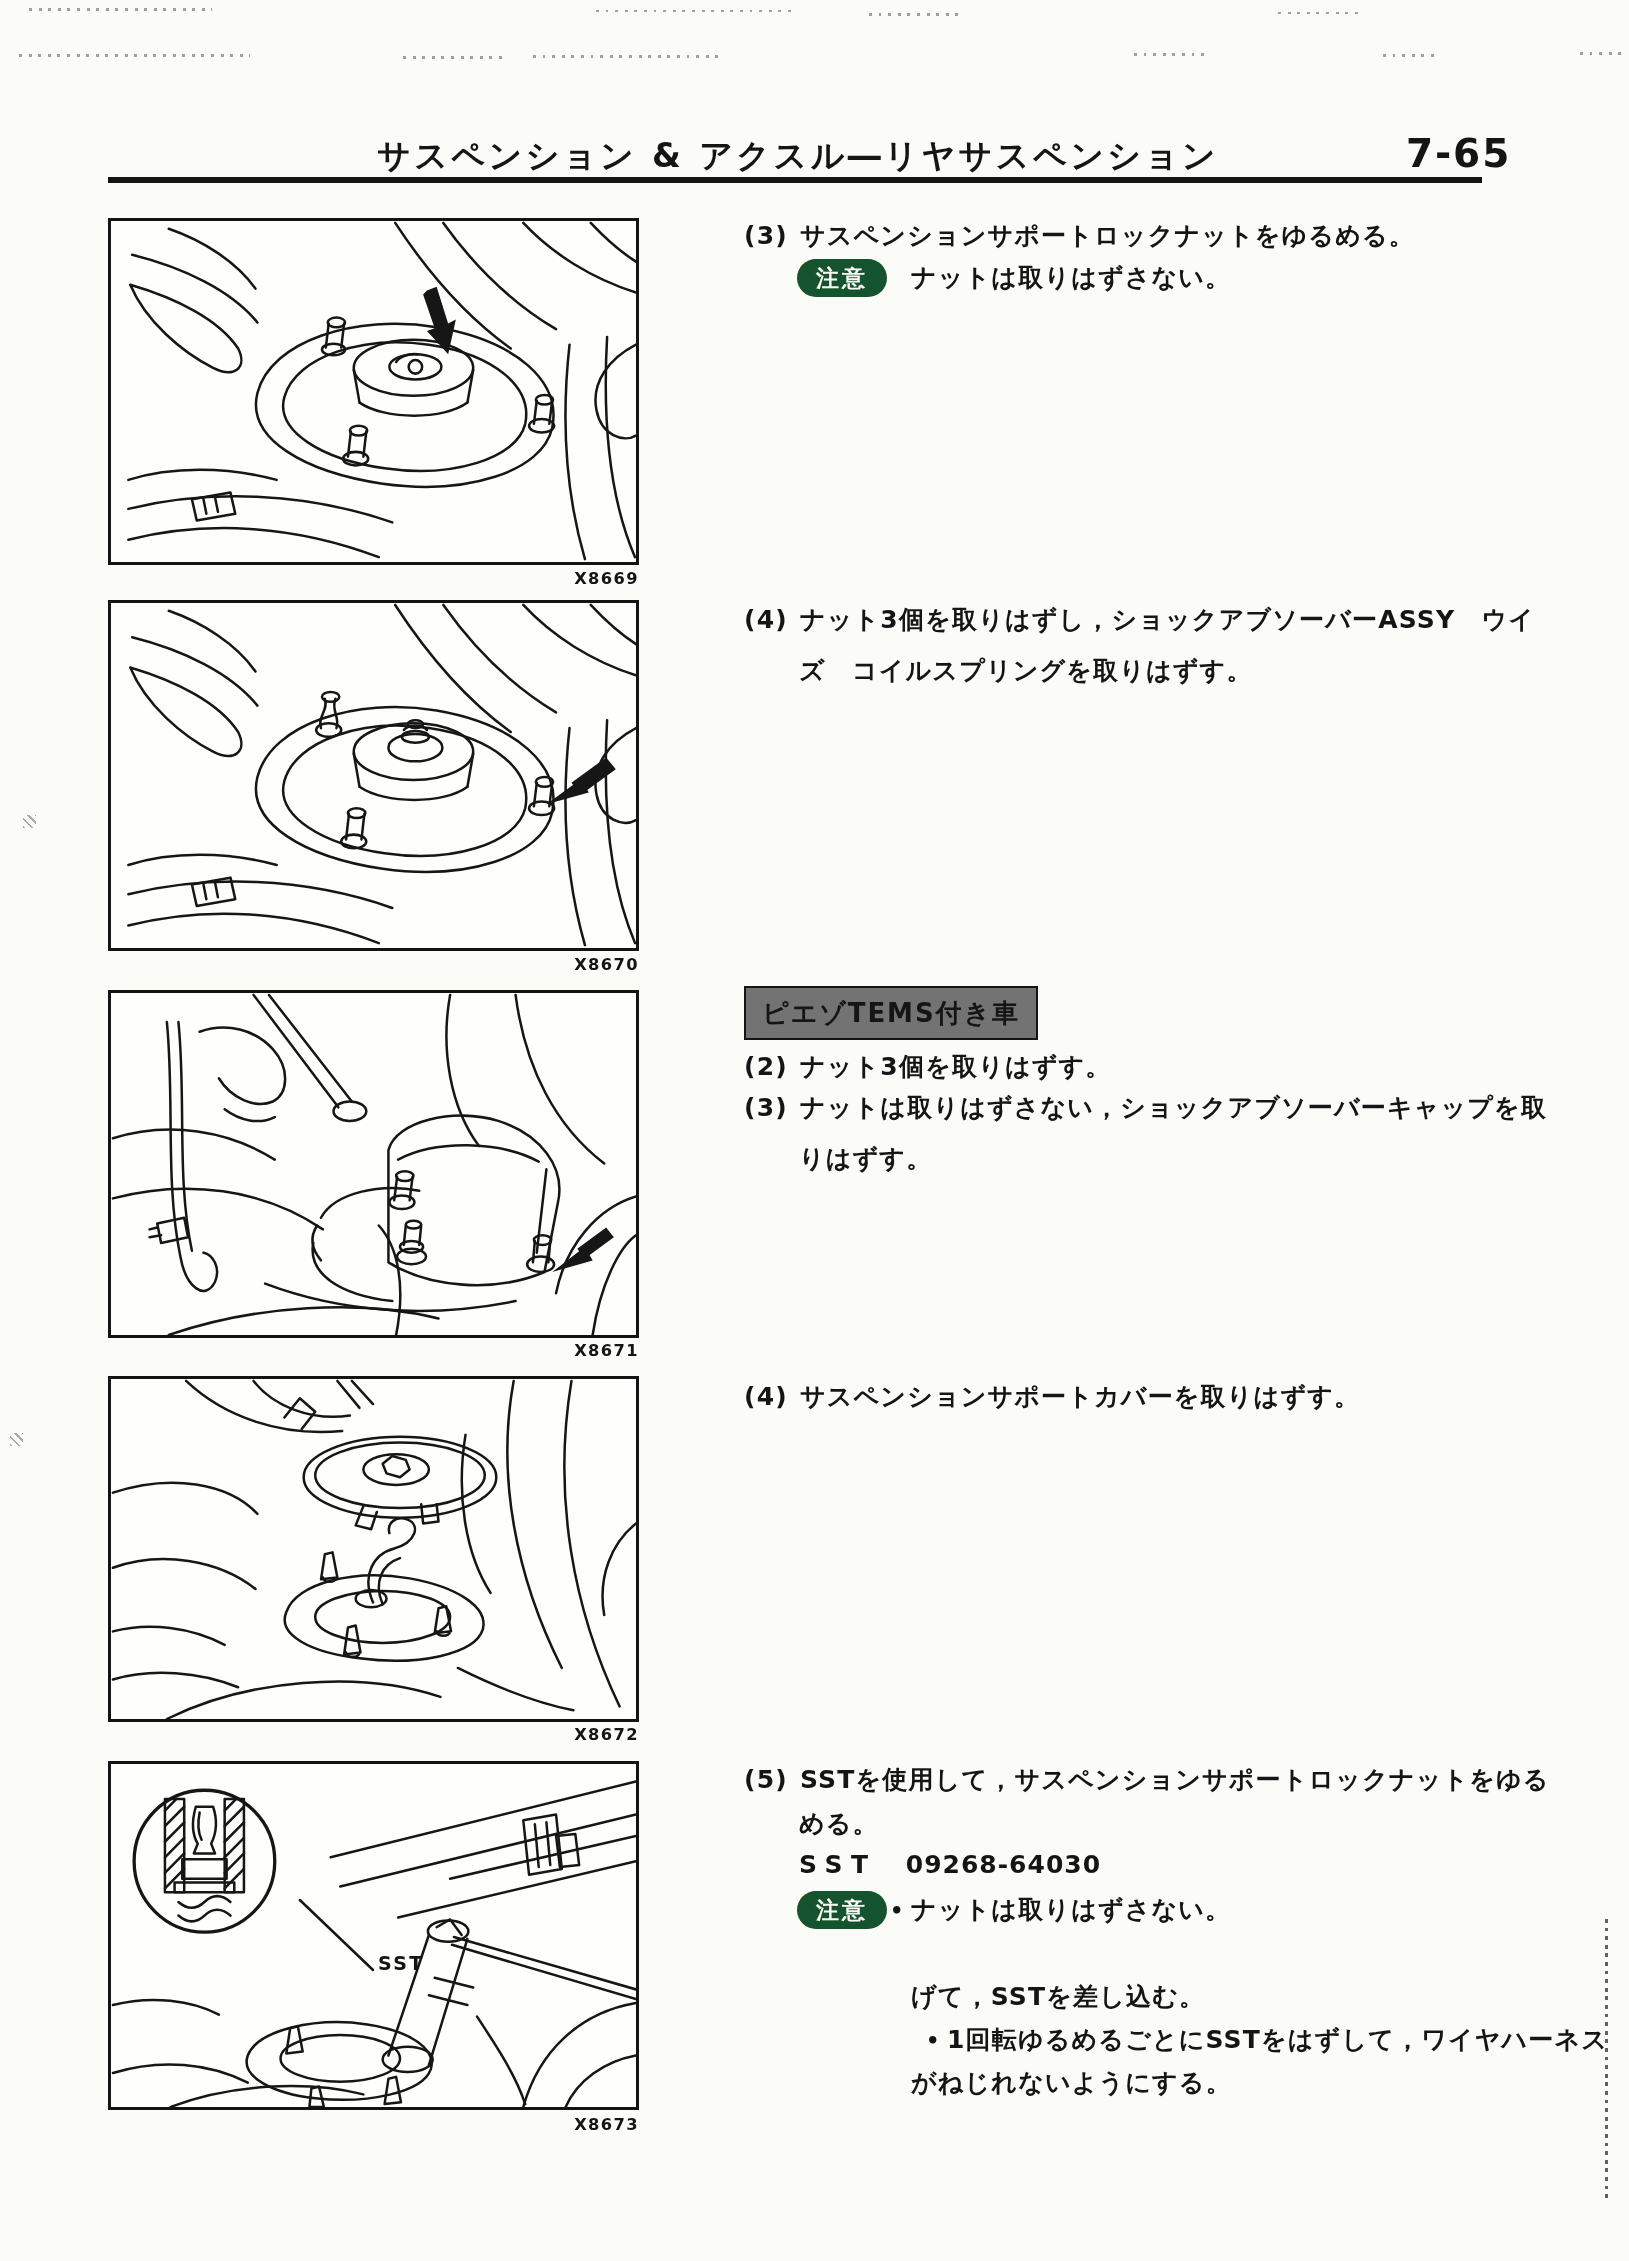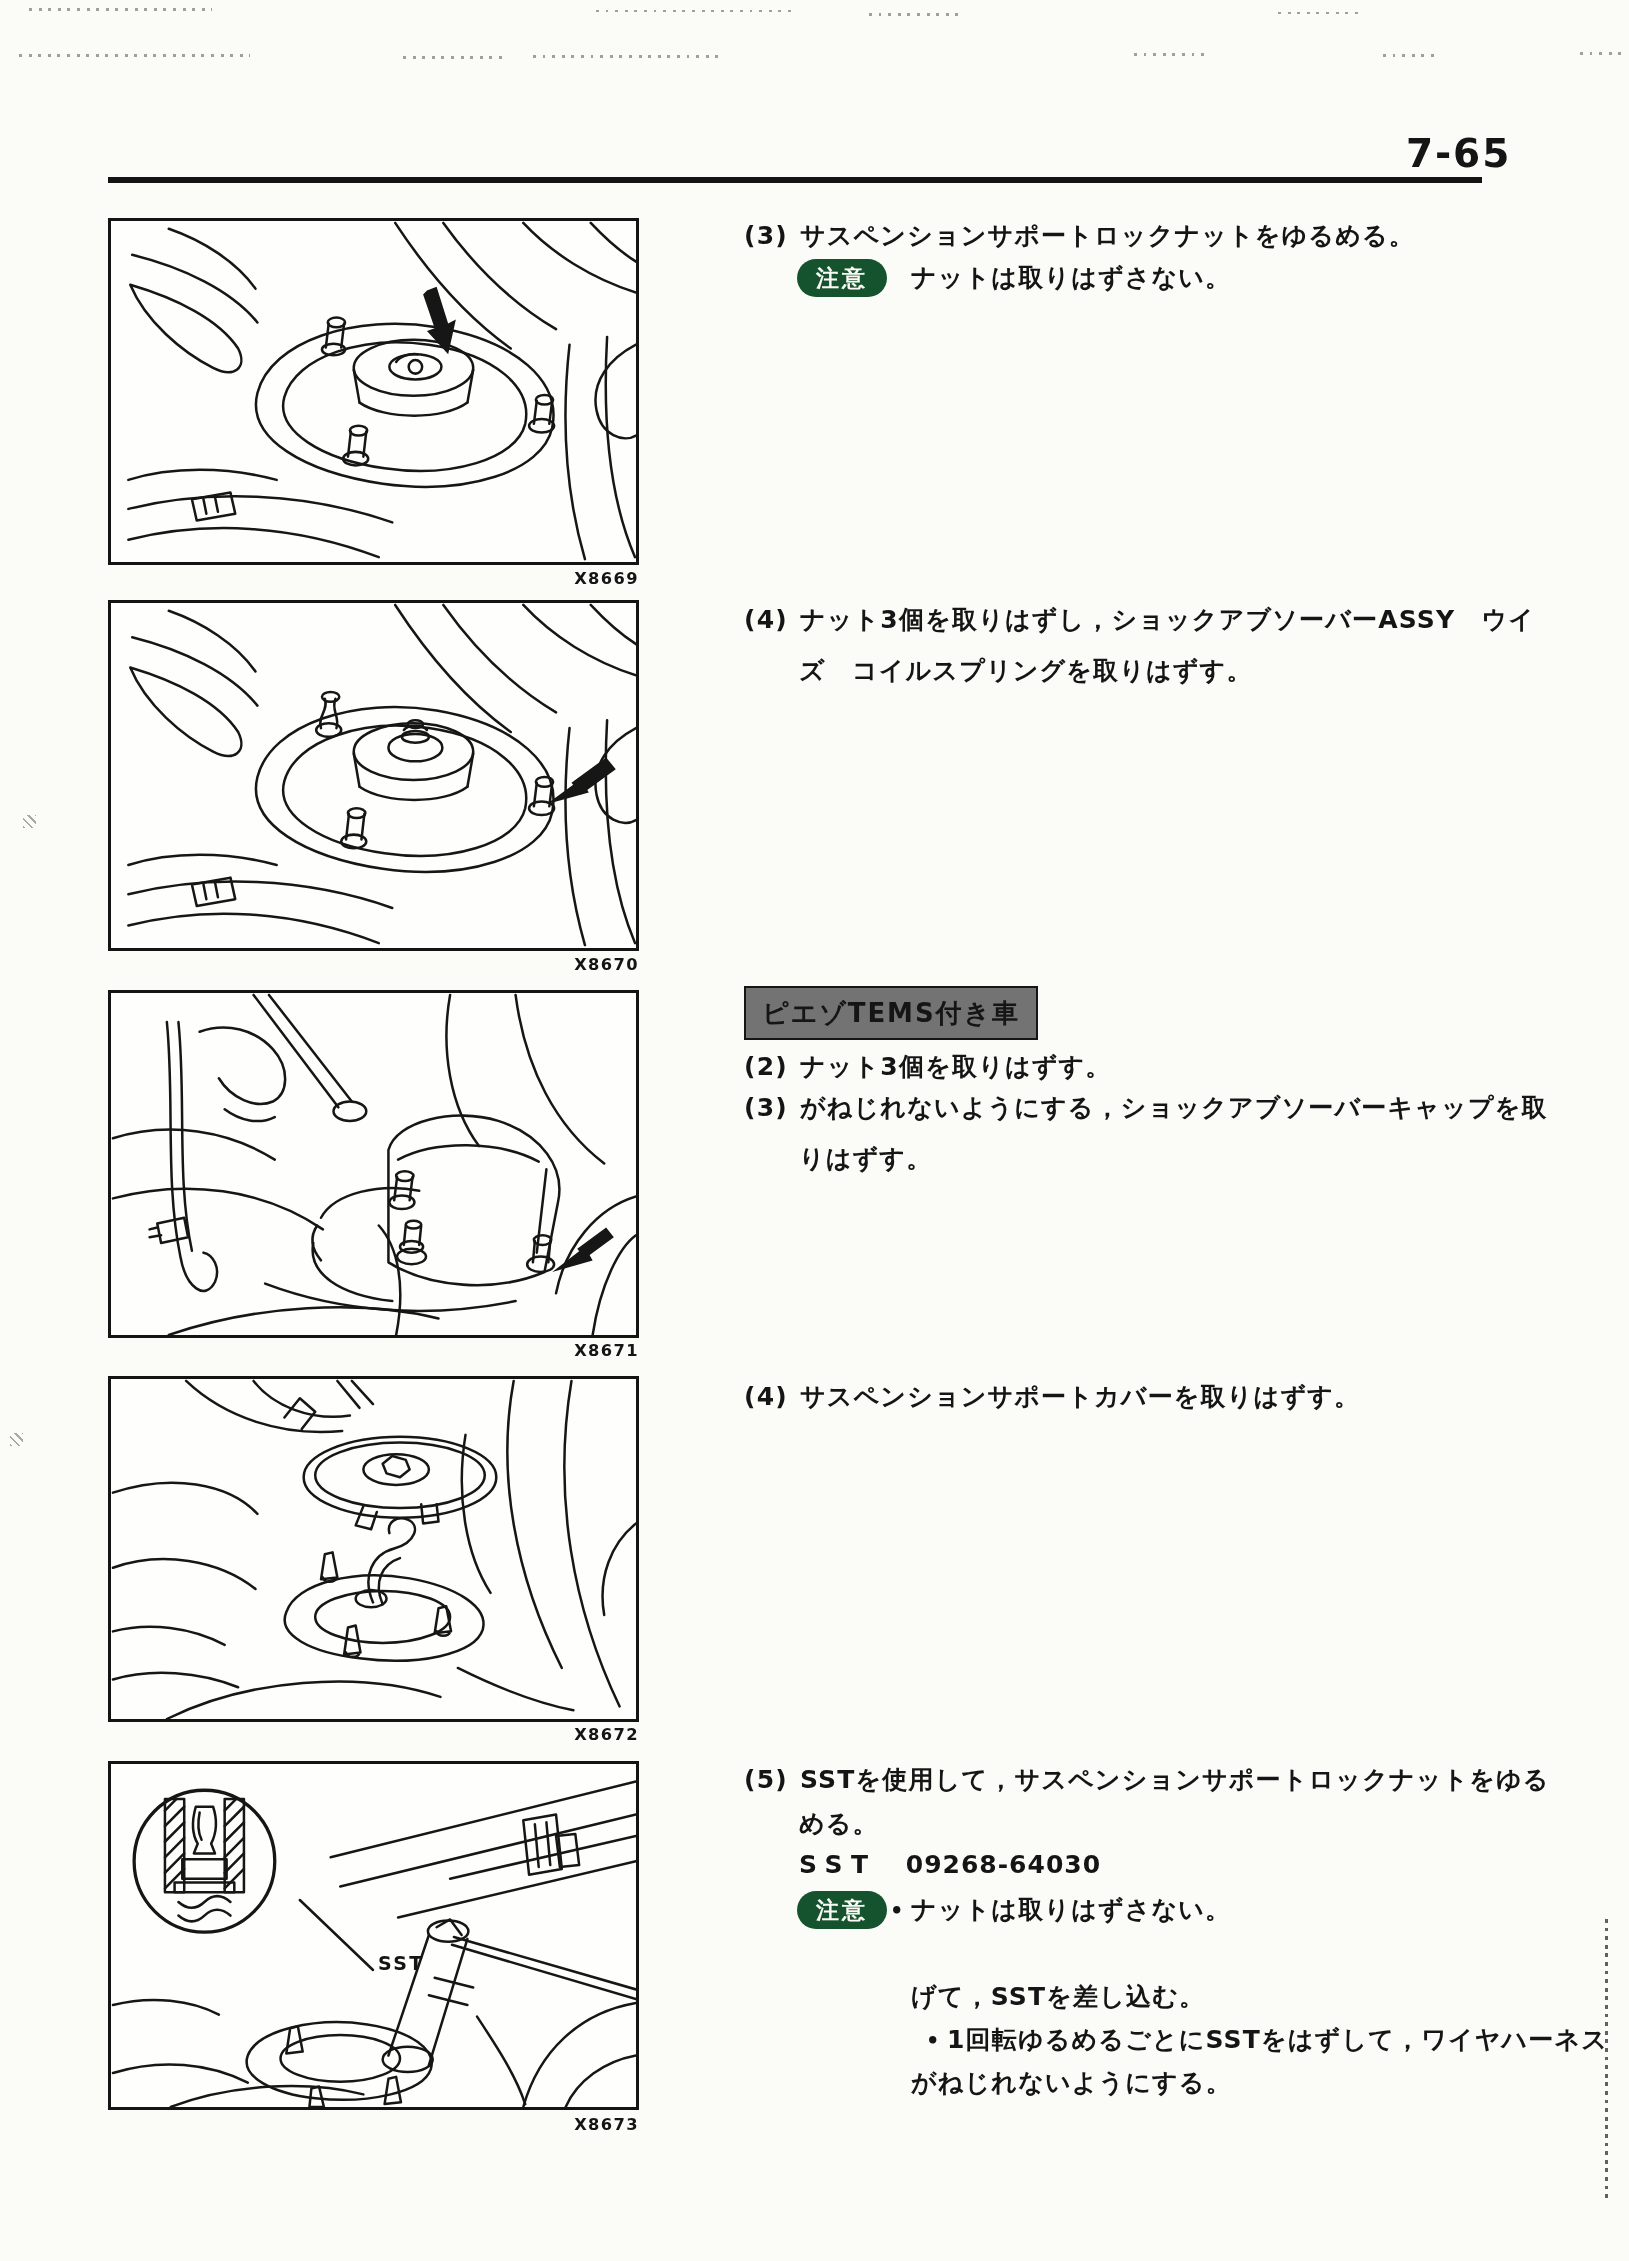--- a/index.html
+++ b/index.html
@@ -48,20 +48,21 @@
   <div class="dotrow" style="left:19px;top:54px;width:231px;"></div>
   <div class="dotrow" style="left:403px;top:56px;width:106px;"></div>
   <div class="dotrow" style="left:533px;top:55px;width:192px;"></div>
   <div class="dotrow" style="left:1134px;top:53px;width:77px;"></div>
   <div class="dotrow" style="left:1383px;top:54px;width:58px;"></div>
   <div class="dotrow" style="left:1580px;top:52px;width:43px;"></div>
   <div class="dotcol" style="left:1605px;top:1919px;height:279px;"></div>
   <div class="speck" style="left:23px;top:815px;"></div>
   <div class="speck" style="left:9.6px;top:1433px;"></div>
 
+  <div class="hdr-title">サスペンション &amp; アクスル―リヤサスペンション</div>
   <div class="hdr-page">7-65</div>
   <div class="hdr-rule"></div>
 
   <div class="fig" style="top:218px;height:347px;">
     <svg viewBox="0 0 545 353" preserveAspectRatio="none">
       <g stroke="#161616" stroke-width="2.6" fill="none" stroke-linecap="round" stroke-linejoin="round">
         <path d="M22,35 C75,48 125,72 152,105"></path>
         <path d="M20,66 C68,80 112,102 132,132 C142,152 128,163 106,152 C74,136 36,104 20,66"></path>
         <path d="M60,8 C95,20 130,42 150,70"></path>
         <path d="M295,2 C330,55 370,100 415,132"></path>
@@ -279,21 +280,21 @@
   <div class="line" style="left:744px;top:603px;">
     <span class="num">(4)</span><span>ナット3個を取りはずし，ショックアブソーバーASSY　ウイ</span>
   </div>
   <div class="line" style="left:799px;top:654px;">ズ　コイルスプリングを取りはずす。</div>
 
   <div class="piezo-box">ピエゾTEMS付き車</div>
   <div class="line" style="left:744px;top:1050px;">
     <span class="num">(2)</span><span>ナット3個を取りはずす。</span>
   </div>
   <div class="line" style="left:744px;top:1091px;">
-    <span class="num">(3)</span><span>がねじれないようにする，ショックアブソーバーキャップを取</span>
+    <span class="num">(3)</span><span>ナットは取りはずさない，ショックアブソーバーキャップを取</span>
   </div>
   <div class="line" style="left:799px;top:1142px;">りはずす。</div>
   <div class="line" style="left:744px;top:1380px;">
     <span class="num">(4)</span><span>サスペンションサポートカバーを取りはずす。</span>
   </div>
 
   <div class="line" style="left:744px;top:1763px;">
     <span class="num">(5)</span><span>SSTを使用して，サスペンションサポートロックナットをゆる</span>
   </div>
   <div class="line" style="left:799px;top:1807px;">める。</div>

